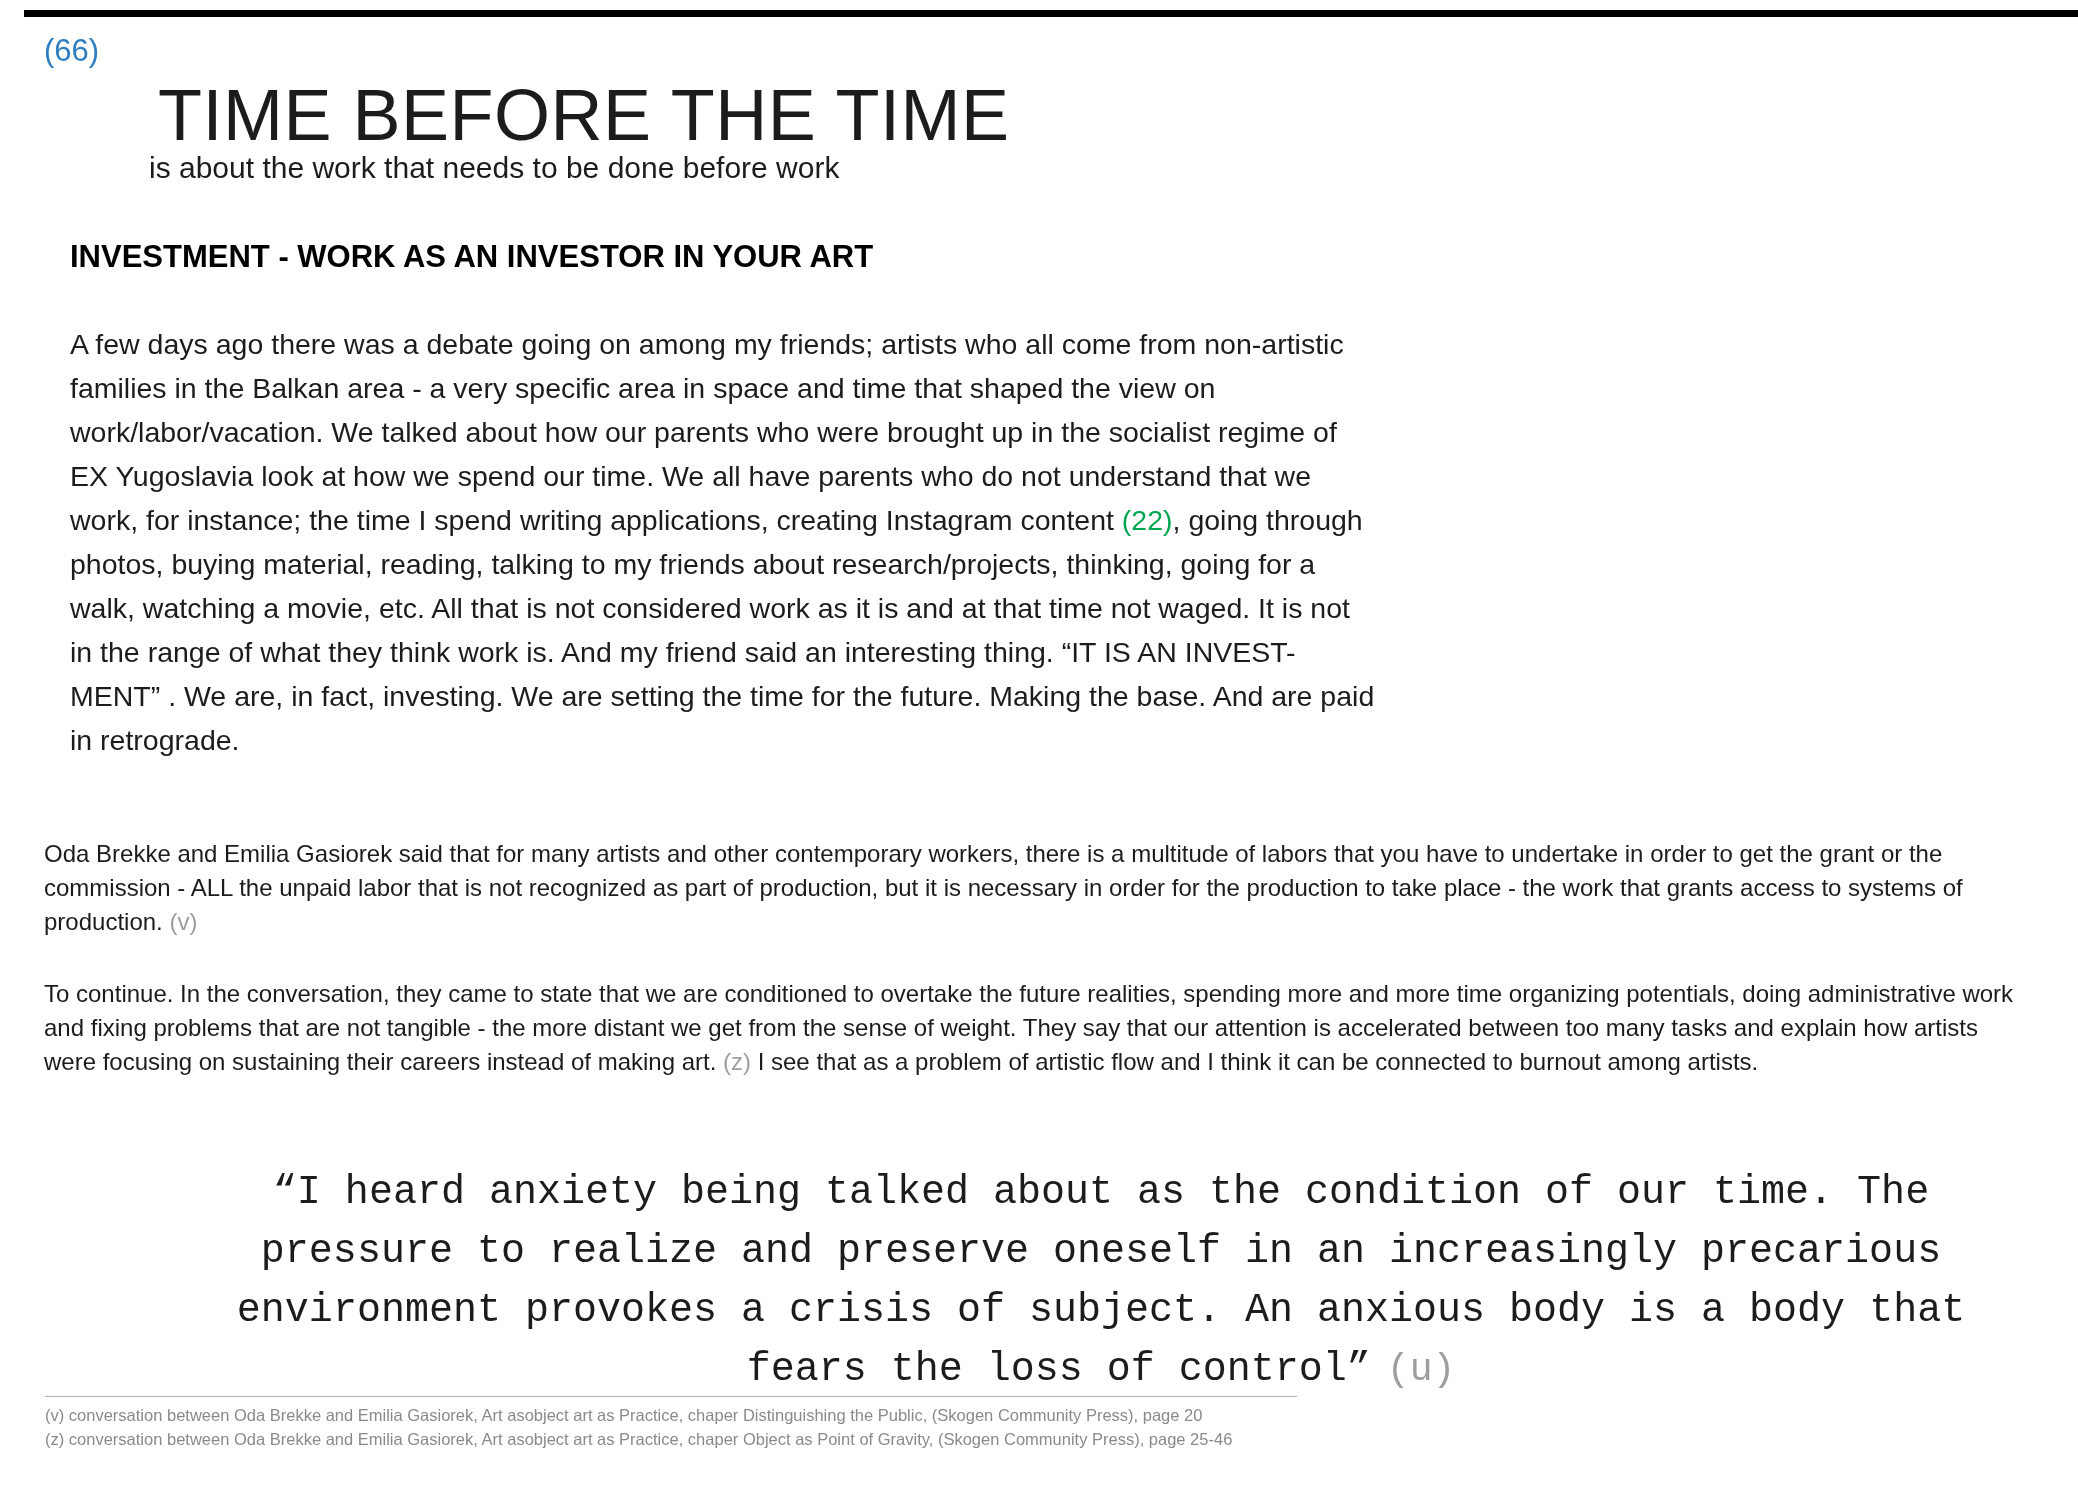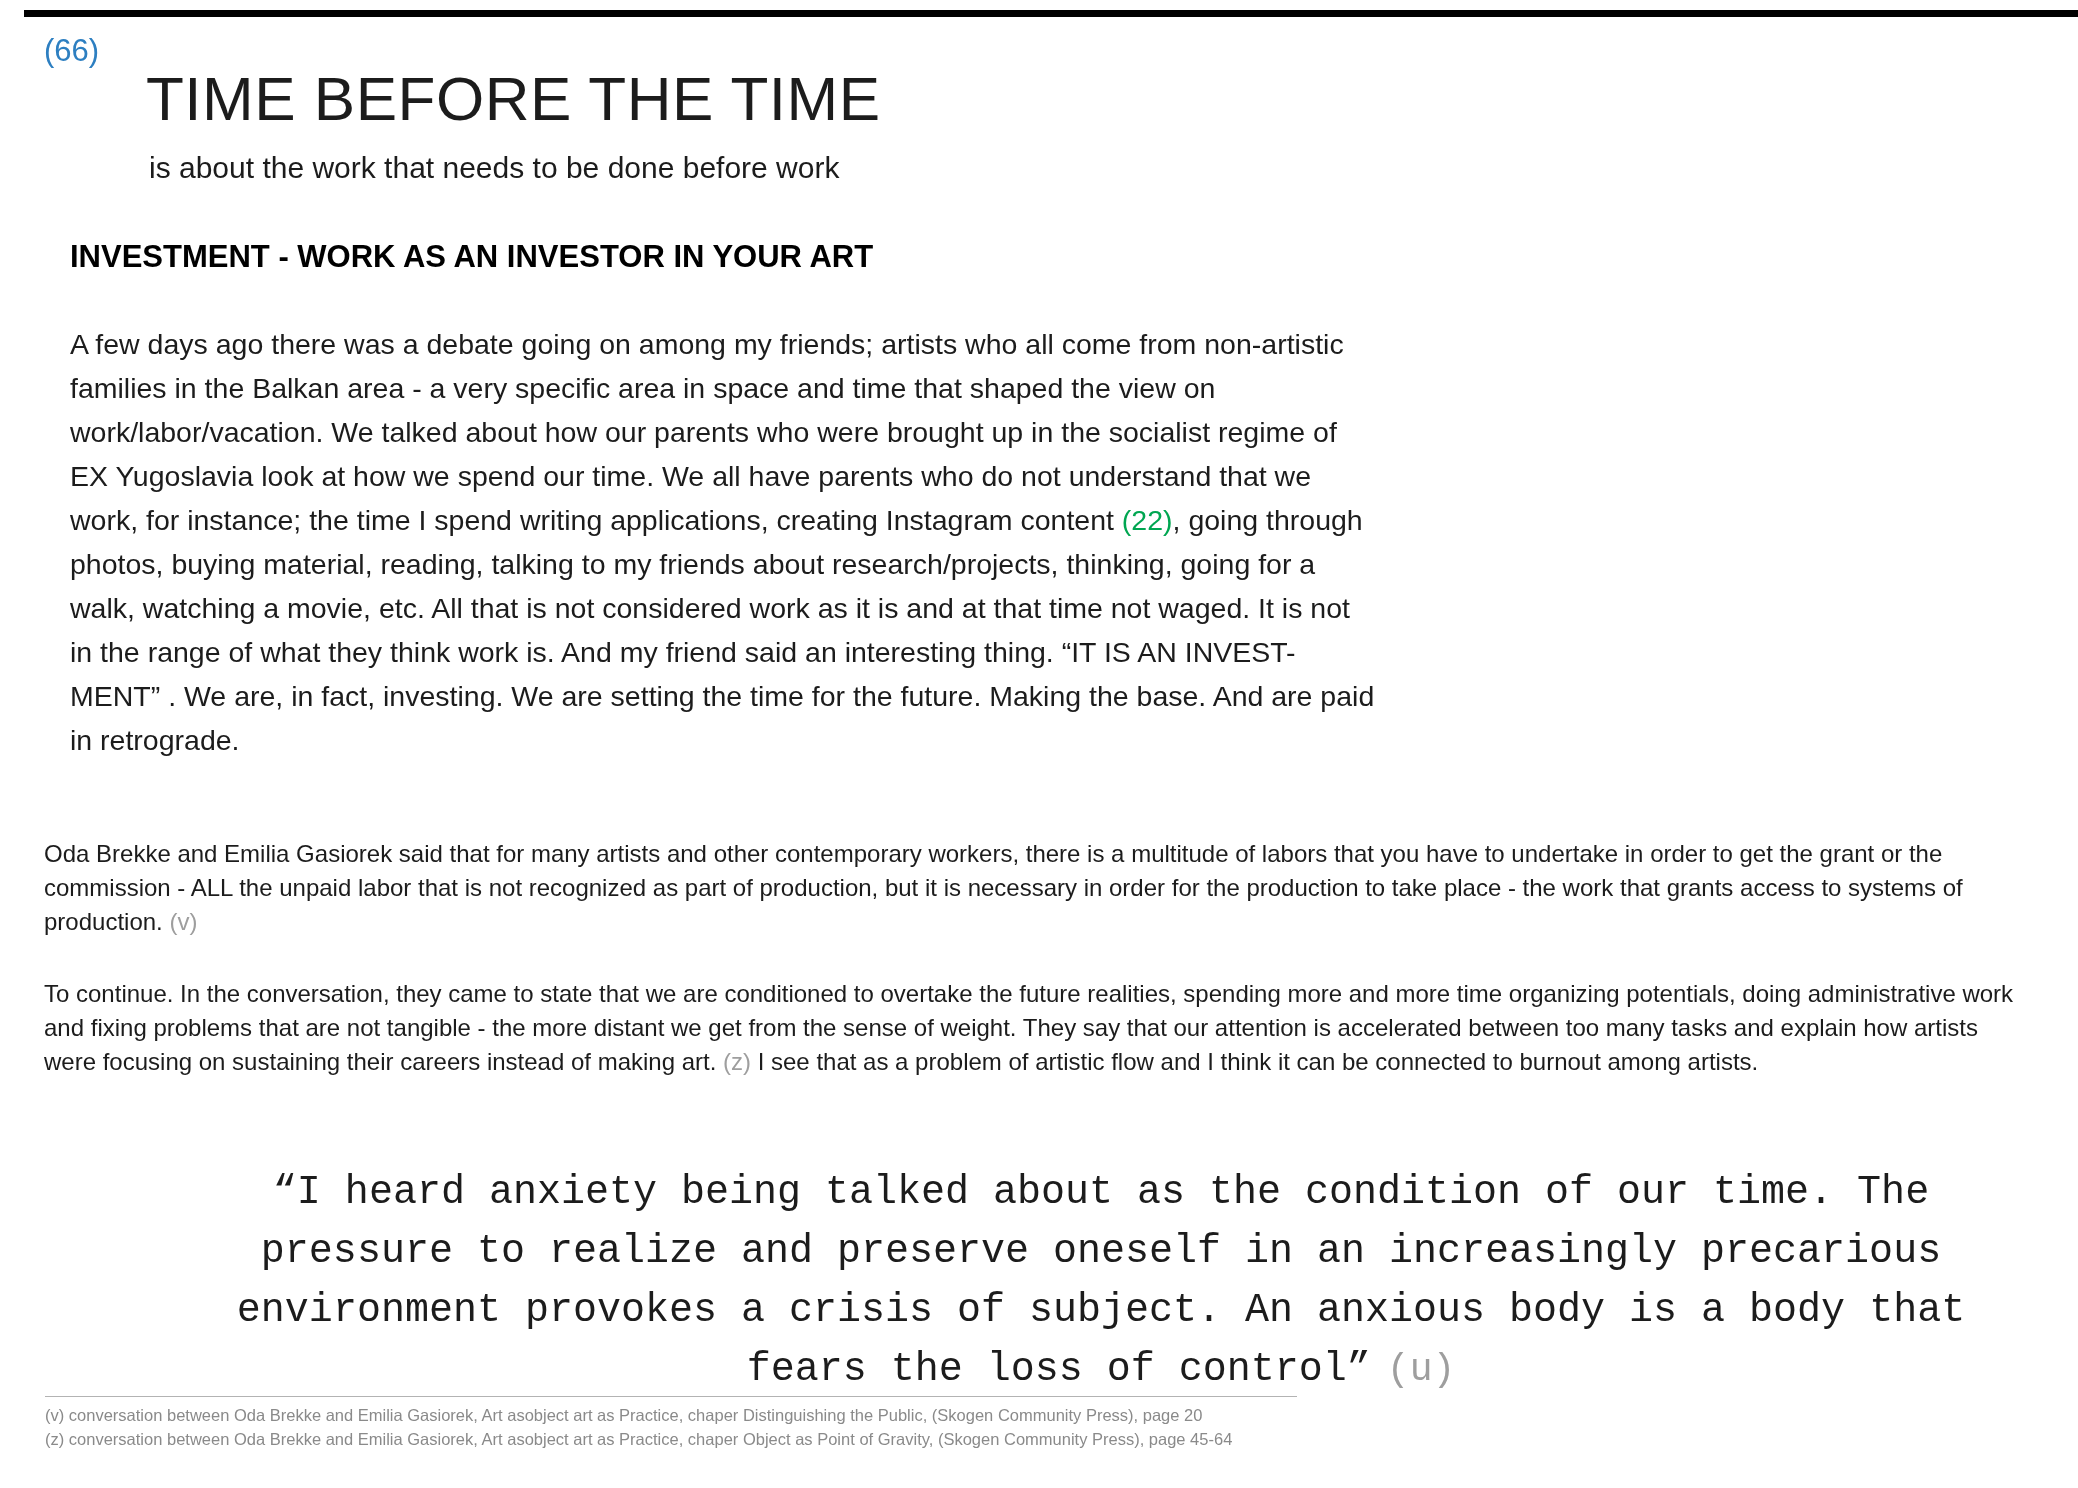--- a/index.html
+++ b/index.html
@@ -18,23 +18,23 @@
   }
 
   .page-number {
     position: absolute; top: 34px; left: 44px;
     font-size: 31px; line-height: 1.1;
     color: #2d7fc1;
   }
 
   .page-title {
     position: absolute; top: 66px; left: 146px;
-    font-size: 62px; line-height: 1.05;
+    font-size: 72px; line-height: 1.05;
     font-weight: 400; letter-spacing: 0.5px;
-    color: #1c1c1c; margin: 0;
+    color: #1c1c1c; margin: 12px;
   }
 
   .page-subtitle {
     position: absolute; top: 150px; left: 149px;
     font-size: 30px; line-height: 1.2;
     color: #1c1c1c; margin: 0;
   }
 
   .section-heading {
     position: absolute; top: 238px; left: 70px;
@@ -102,16 +102,16 @@
   <p class="small-paragraph para-v"><span>Oda Brekke and Emilia Gasiorek said that for many artists and other contemporary workers, there is a multitude of labors that you have to undertake in order to get the grant or the commission - ALL the unpaid labor that is not recognized as part of production, but it is necessary in order for the production to take place - the work that grants access to systems of production. </span><span class="ref-gray">(v)</span></p>
 
   <p class="small-paragraph para-z"><span>To continue. In the conversation, they came to state that we are conditioned to overtake the future realities, spending more and more time organizing potentials, doing administrative work and fixing problems that are not tangible - the more distant we get from the sense of weight. They say that our attention is accelerated between too many tasks and explain how artists were focusing on sustaining their careers instead of making art. </span><span class="ref-gray">(z)</span><span> I see that as a problem of artistic flow and I think it can be connected to burnout among artists.</span></p>
 
   <p class="pull-quote"><span>“I heard anxiety being talked about as the condition of our time. The pressure to realize and preserve oneself in an increasingly precarious environment provokes a crisis of subject. An anxious body is a body that fears the loss of control”</span><span class="ref-gray">(u)</span></p>
 
   <div class="footnote-divider"></div>
 
   <div class="footnotes">
     <div>(v) conversation between Oda Brekke and Emilia Gasiorek, Art asobject art as Practice, chaper Distinguishing the Public, (Skogen Community Press), page 20</div>
-    <div>(z) conversation between Oda Brekke and Emilia Gasiorek, Art asobject art as Practice, chaper Object as Point of Gravity, (Skogen Community Press), page 45-64</div>
+    <div>(z) conversation between Oda Brekke and Emilia Gasiorek, Art asobject art as Practice, chaper Object as Point of Gravity, (Skogen Community Press), page 25-46</div>
   </div>
 
 </div>
 
 </body></html>

